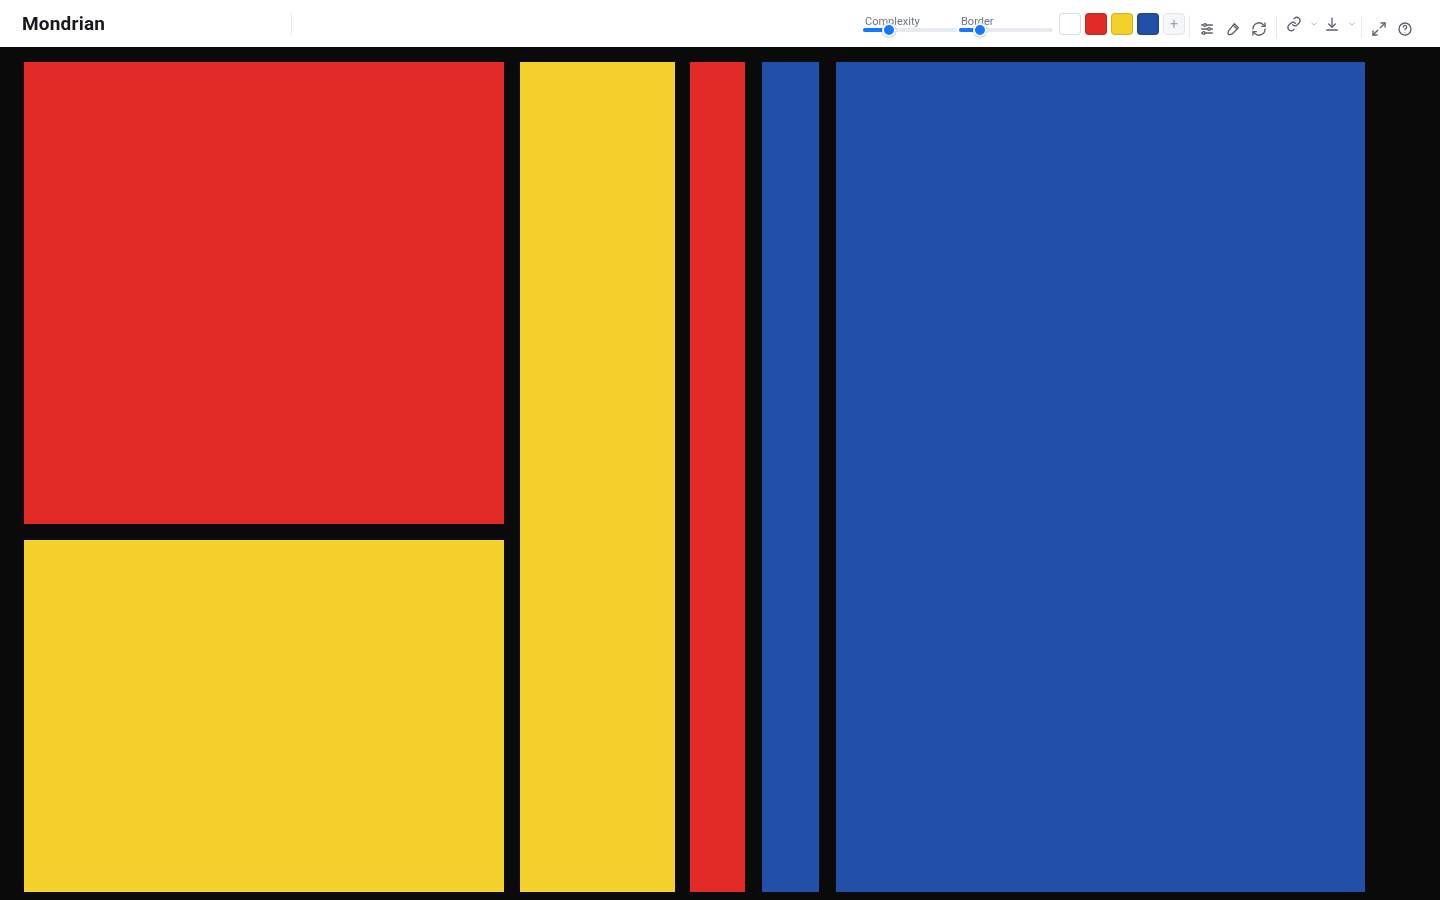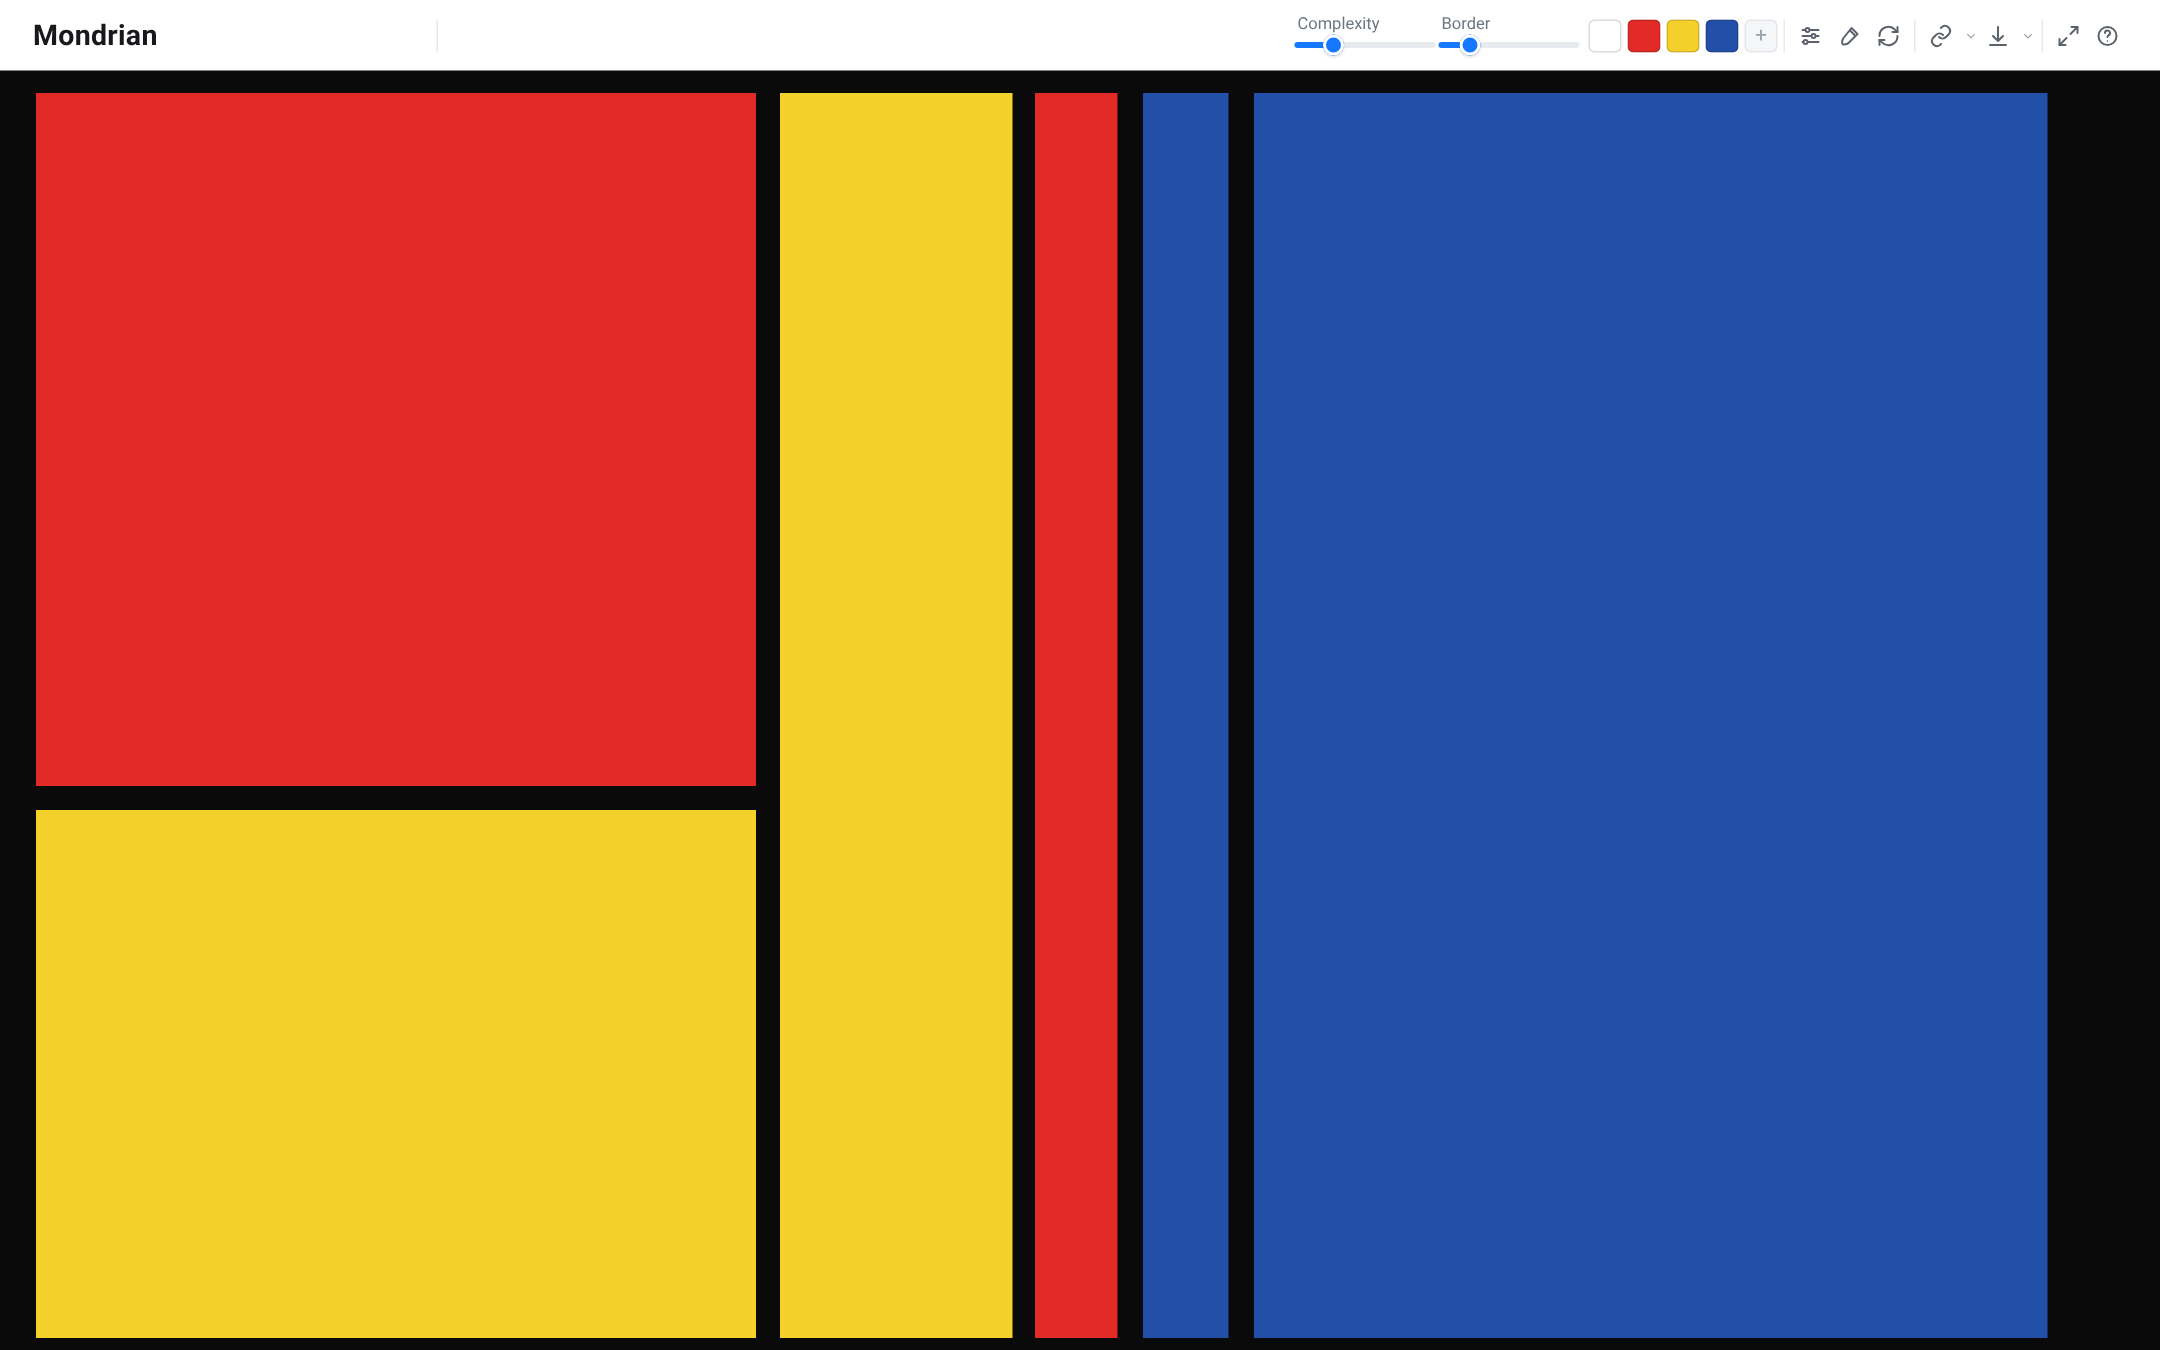--- a/index.html
+++ b/index.html
@@ -36,21 +36,20 @@
     font-weight:700;
     letter-spacing:.2px;
     color:#17191c;
   }
   .vdiv{
     width:1px;height:22px;background:#e6e9ed;margin-left:186px;
   }
 
   .right-tools{
     display:flex;
-    align-items:center;
     height:100%;
   }
 
   .slider-group{
     display:flex;flex-direction:column;gap:2px;margin-right:2px;
   }
   .slider-label{
     font-size:11px;color:var(--muted);line-height:1;
     padding-left:2px;
   }

